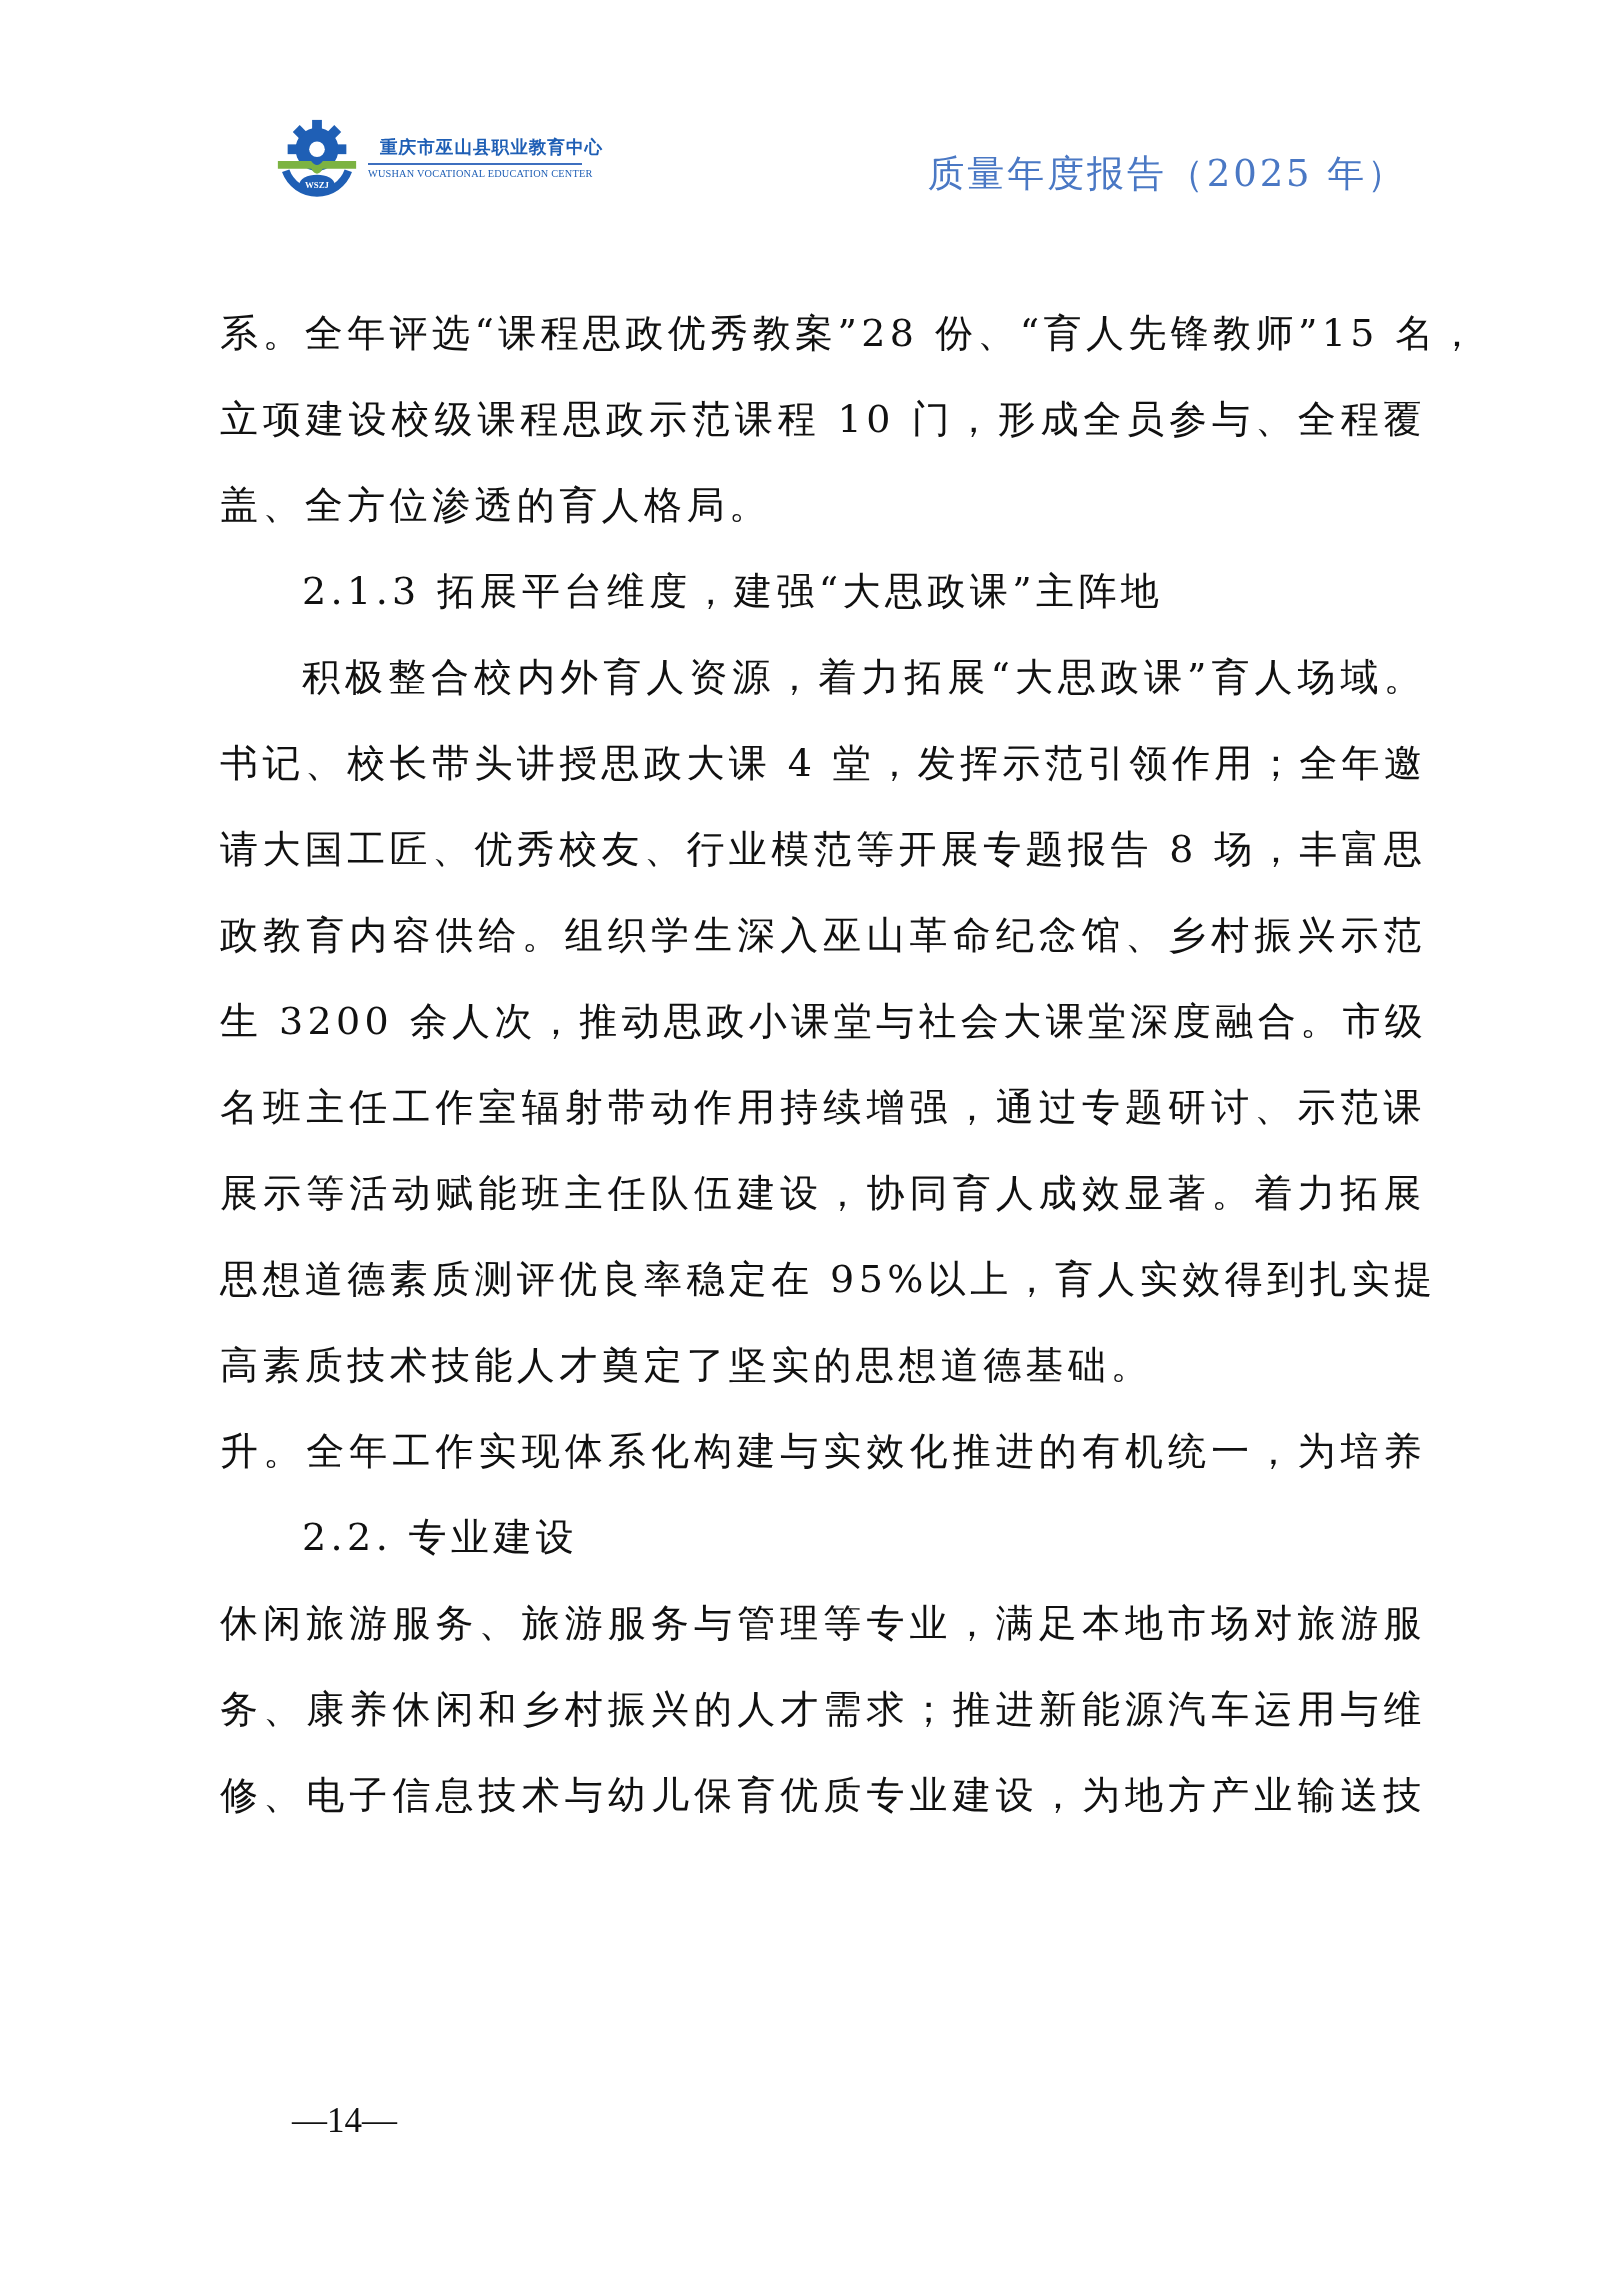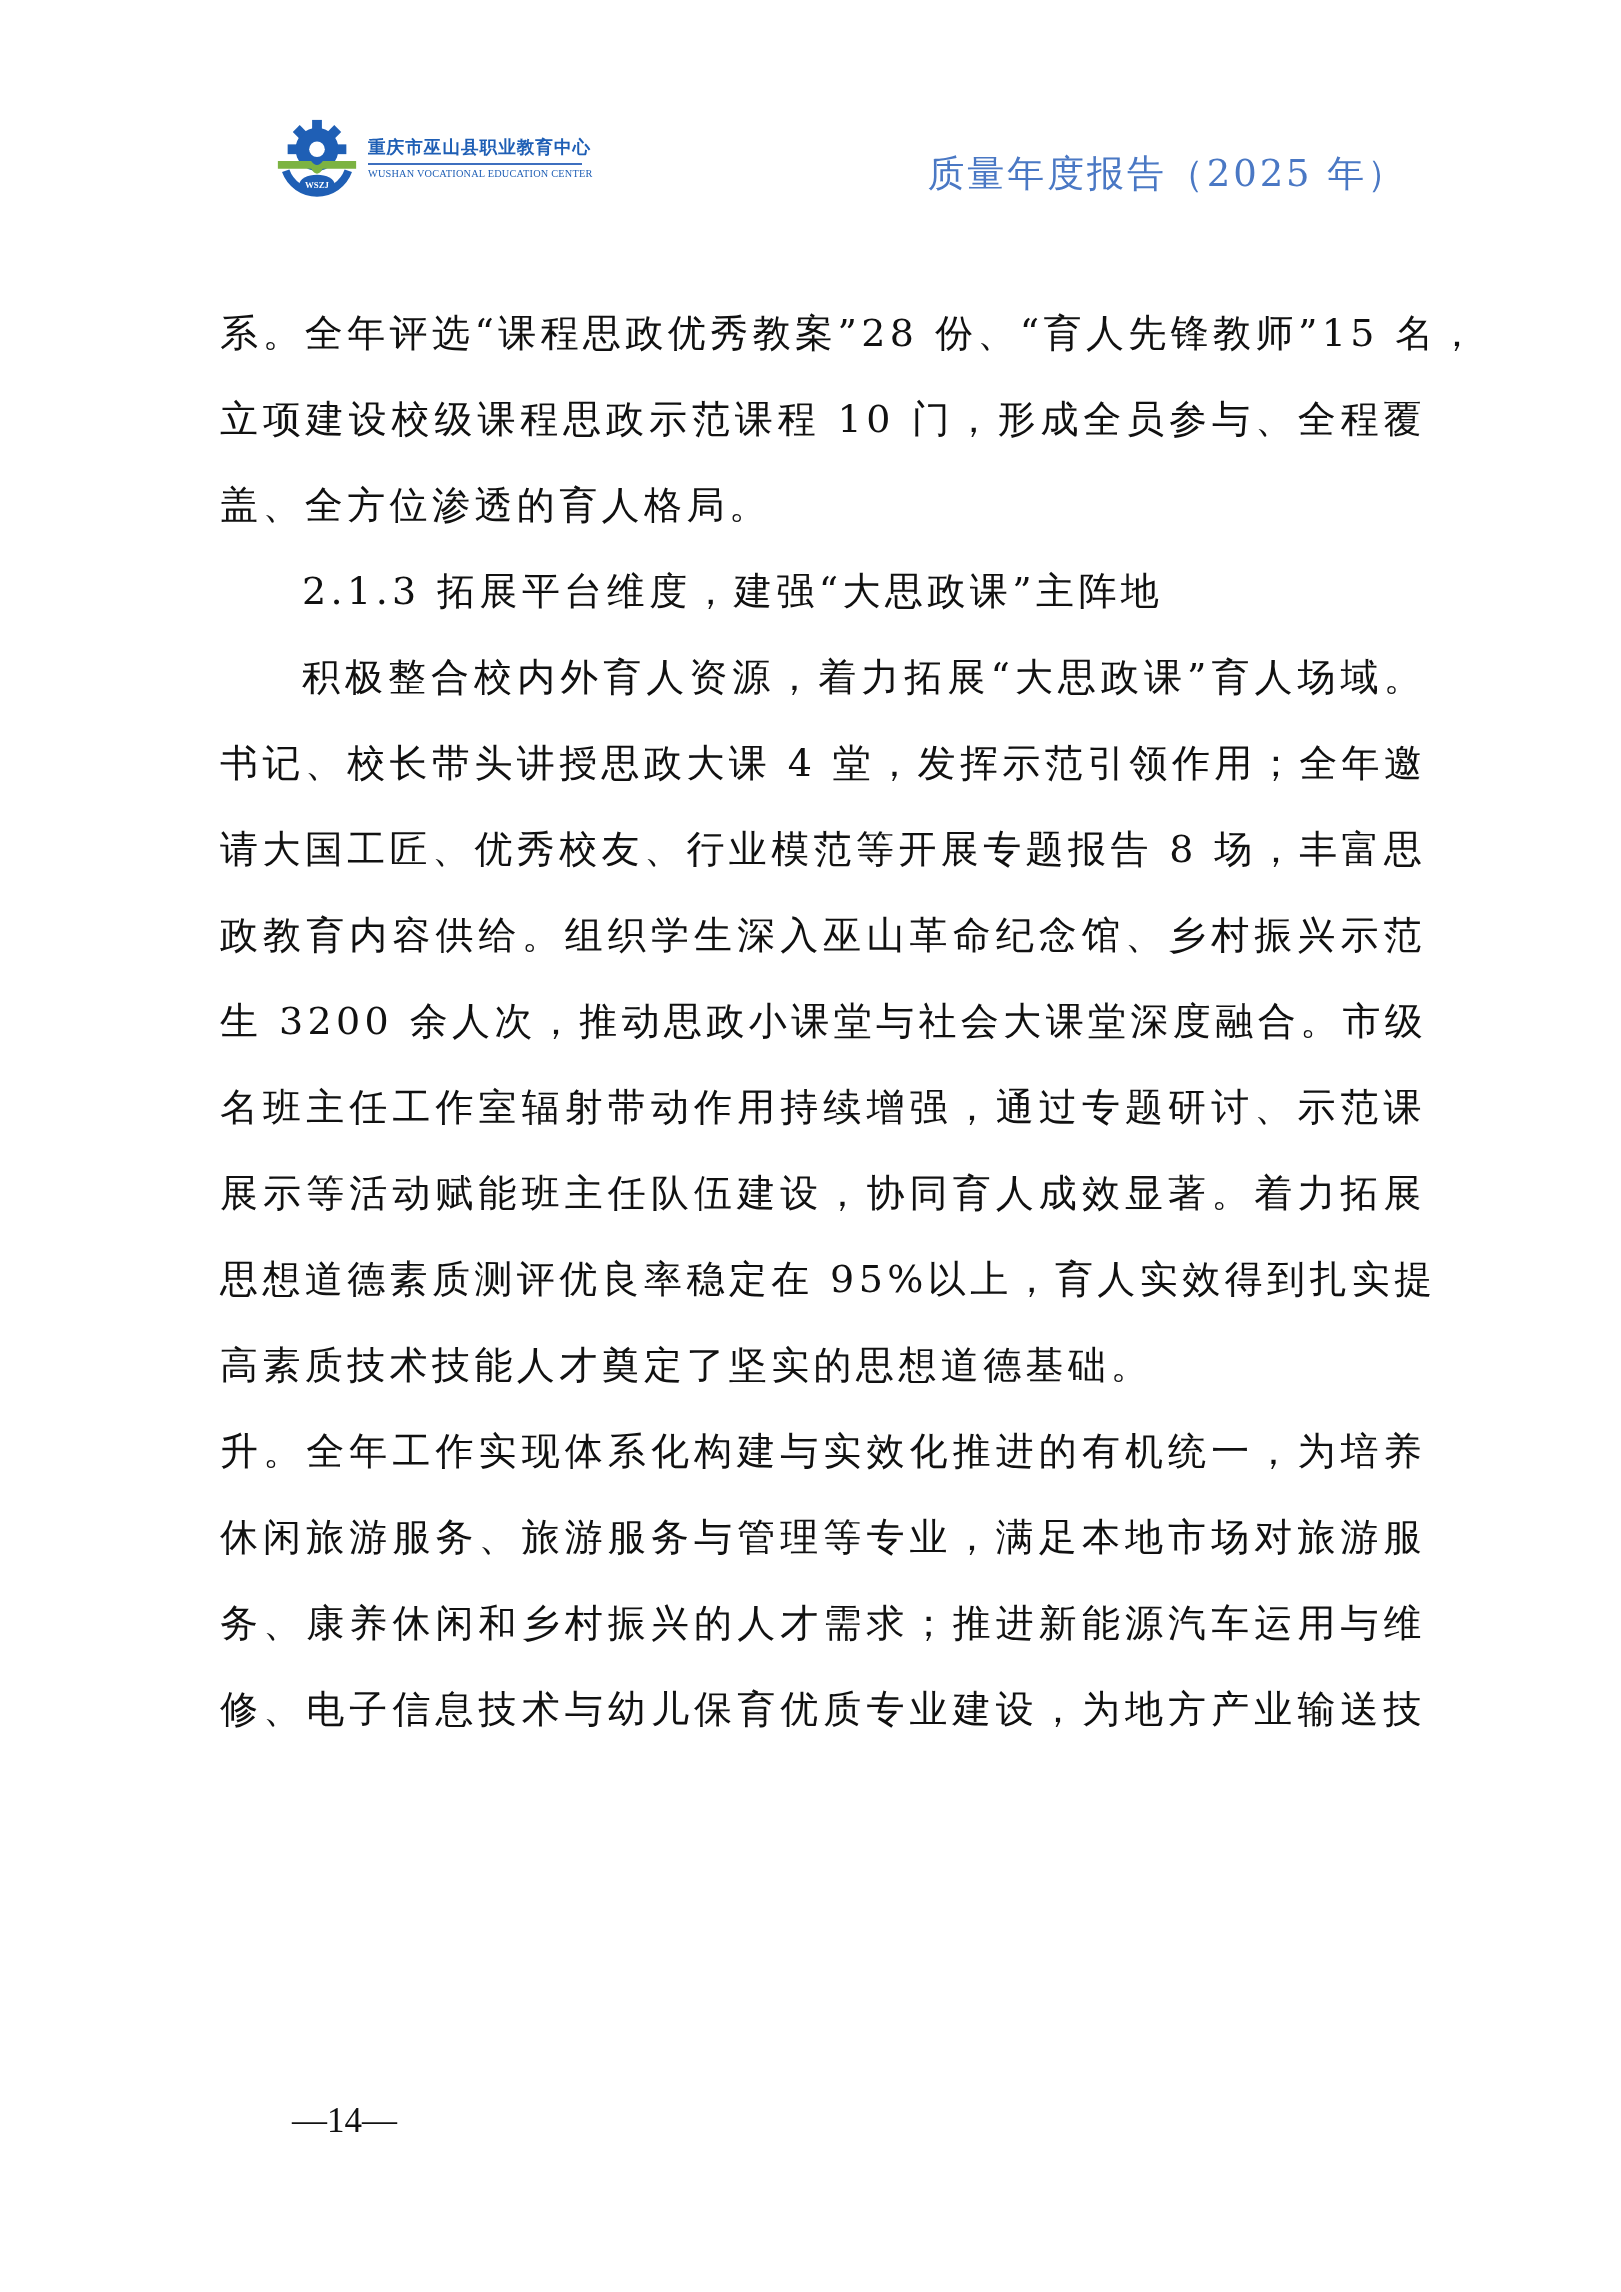--- a/index.html
+++ b/index.html
@@ -3,21 +3,21 @@
   <meta charset="utf-8">
   <style>
     html, body { margin: 0; padding: 0; background: #ffffff; }
     body { width: 1621px; height: 2293px; position: relative; overflow: hidden;
            font-family: "DejaVu Serif", "Liberation Serif", serif; color: #111; }
 
     .header { position: absolute; left: 0; top: 0; width: 1621px; height: 225px; }
     .logo { position: absolute; left: 272px; top: 116px; width: 90px; height: 90px; }
     .logo-text { position: absolute; left: 368px; top: 135px; width: 216px; }
     .logo-cn { font-size: 17.6px; color: #1f5fb5; letter-spacing: 1px; font-weight: bold;
-               font-family: "DejaVu Sans", sans-serif; white-space: nowrap; }
+               font-family: "DejaVu Sans", sans-serif; white-space: nowrap; margin-left: 12px; }
     .logo-rule { height: 2px; background: #3d6fbf; margin: 3.9px 0 2.9px 0; width: 214px; }
     .logo-en { font-size: 10.3px; color: #1f5fb5; white-space: nowrap;
                font-family: "Liberation Serif", serif; letter-spacing: 0.2px; }
     .report-title { position: absolute; right: 214px; top: 149px; font-size: 37px; color: #4a78c4;
                     letter-spacing: 2.9px; font-family: "DejaVu Serif", serif; white-space: nowrap; }
 
     .content { position: absolute; left: 220px; top: 290px; width: 1206px; }
     .line { font-size: 38px; line-height: 86px; height: 86px; white-space: nowrap;
             letter-spacing: 4.4px; text-align: justify; text-align-last: justify; }
     .line.last { text-align-last: left; }
@@ -67,19 +67,20 @@
   <div class="line indent">积极整合校内外育人资源，着力拓展“大思政课”育人场域。</div>
   <div class="line">书记、校长带头讲授思政大课 4 堂，发挥示范引领作用；全年邀</div>
   <div class="line">请大国工匠、优秀校友、行业模范等开展专题报告 8 场，丰富思</div>
   <div class="line">政教育内容供给。组织学生深入巫山革命纪念馆、乡村振兴示范</div>
   <div class="line">生 3200 余人次，推动思政小课堂与社会大课堂深度融合。市级</div>
   <div class="line">名班主任工作室辐射带动作用持续增强，通过专题研讨、示范课</div>
   <div class="line">展示等活动赋能班主任队伍建设，协同育人成效显著。着力拓展</div>
   <div class="line">思想道德素质测评优良率稳定在 95%以上，育人实效得到扎实提</div>
   <div class="line last">高素质技术技能人才奠定了坚实的思想道德基础。</div>
   <div class="line">升。全年工作实现体系化构建与实效化推进的有机统一，为培养</div>
+  <div class="line indent heading">2.2. 专业建设</div>
   <div class="line">休闲旅游服务、旅游服务与管理等专业，满足本地市场对旅游服</div>
   <div class="line">务、康养休闲和乡村振兴的人才需求；推进新能源汽车运用与维</div>
   <div class="line">修、电子信息技术与幼儿保育优质专业建设，为地方产业输送技</div>
 </div>
 
 <div class="footer">—14—</div>
 
 
 </body></html>

